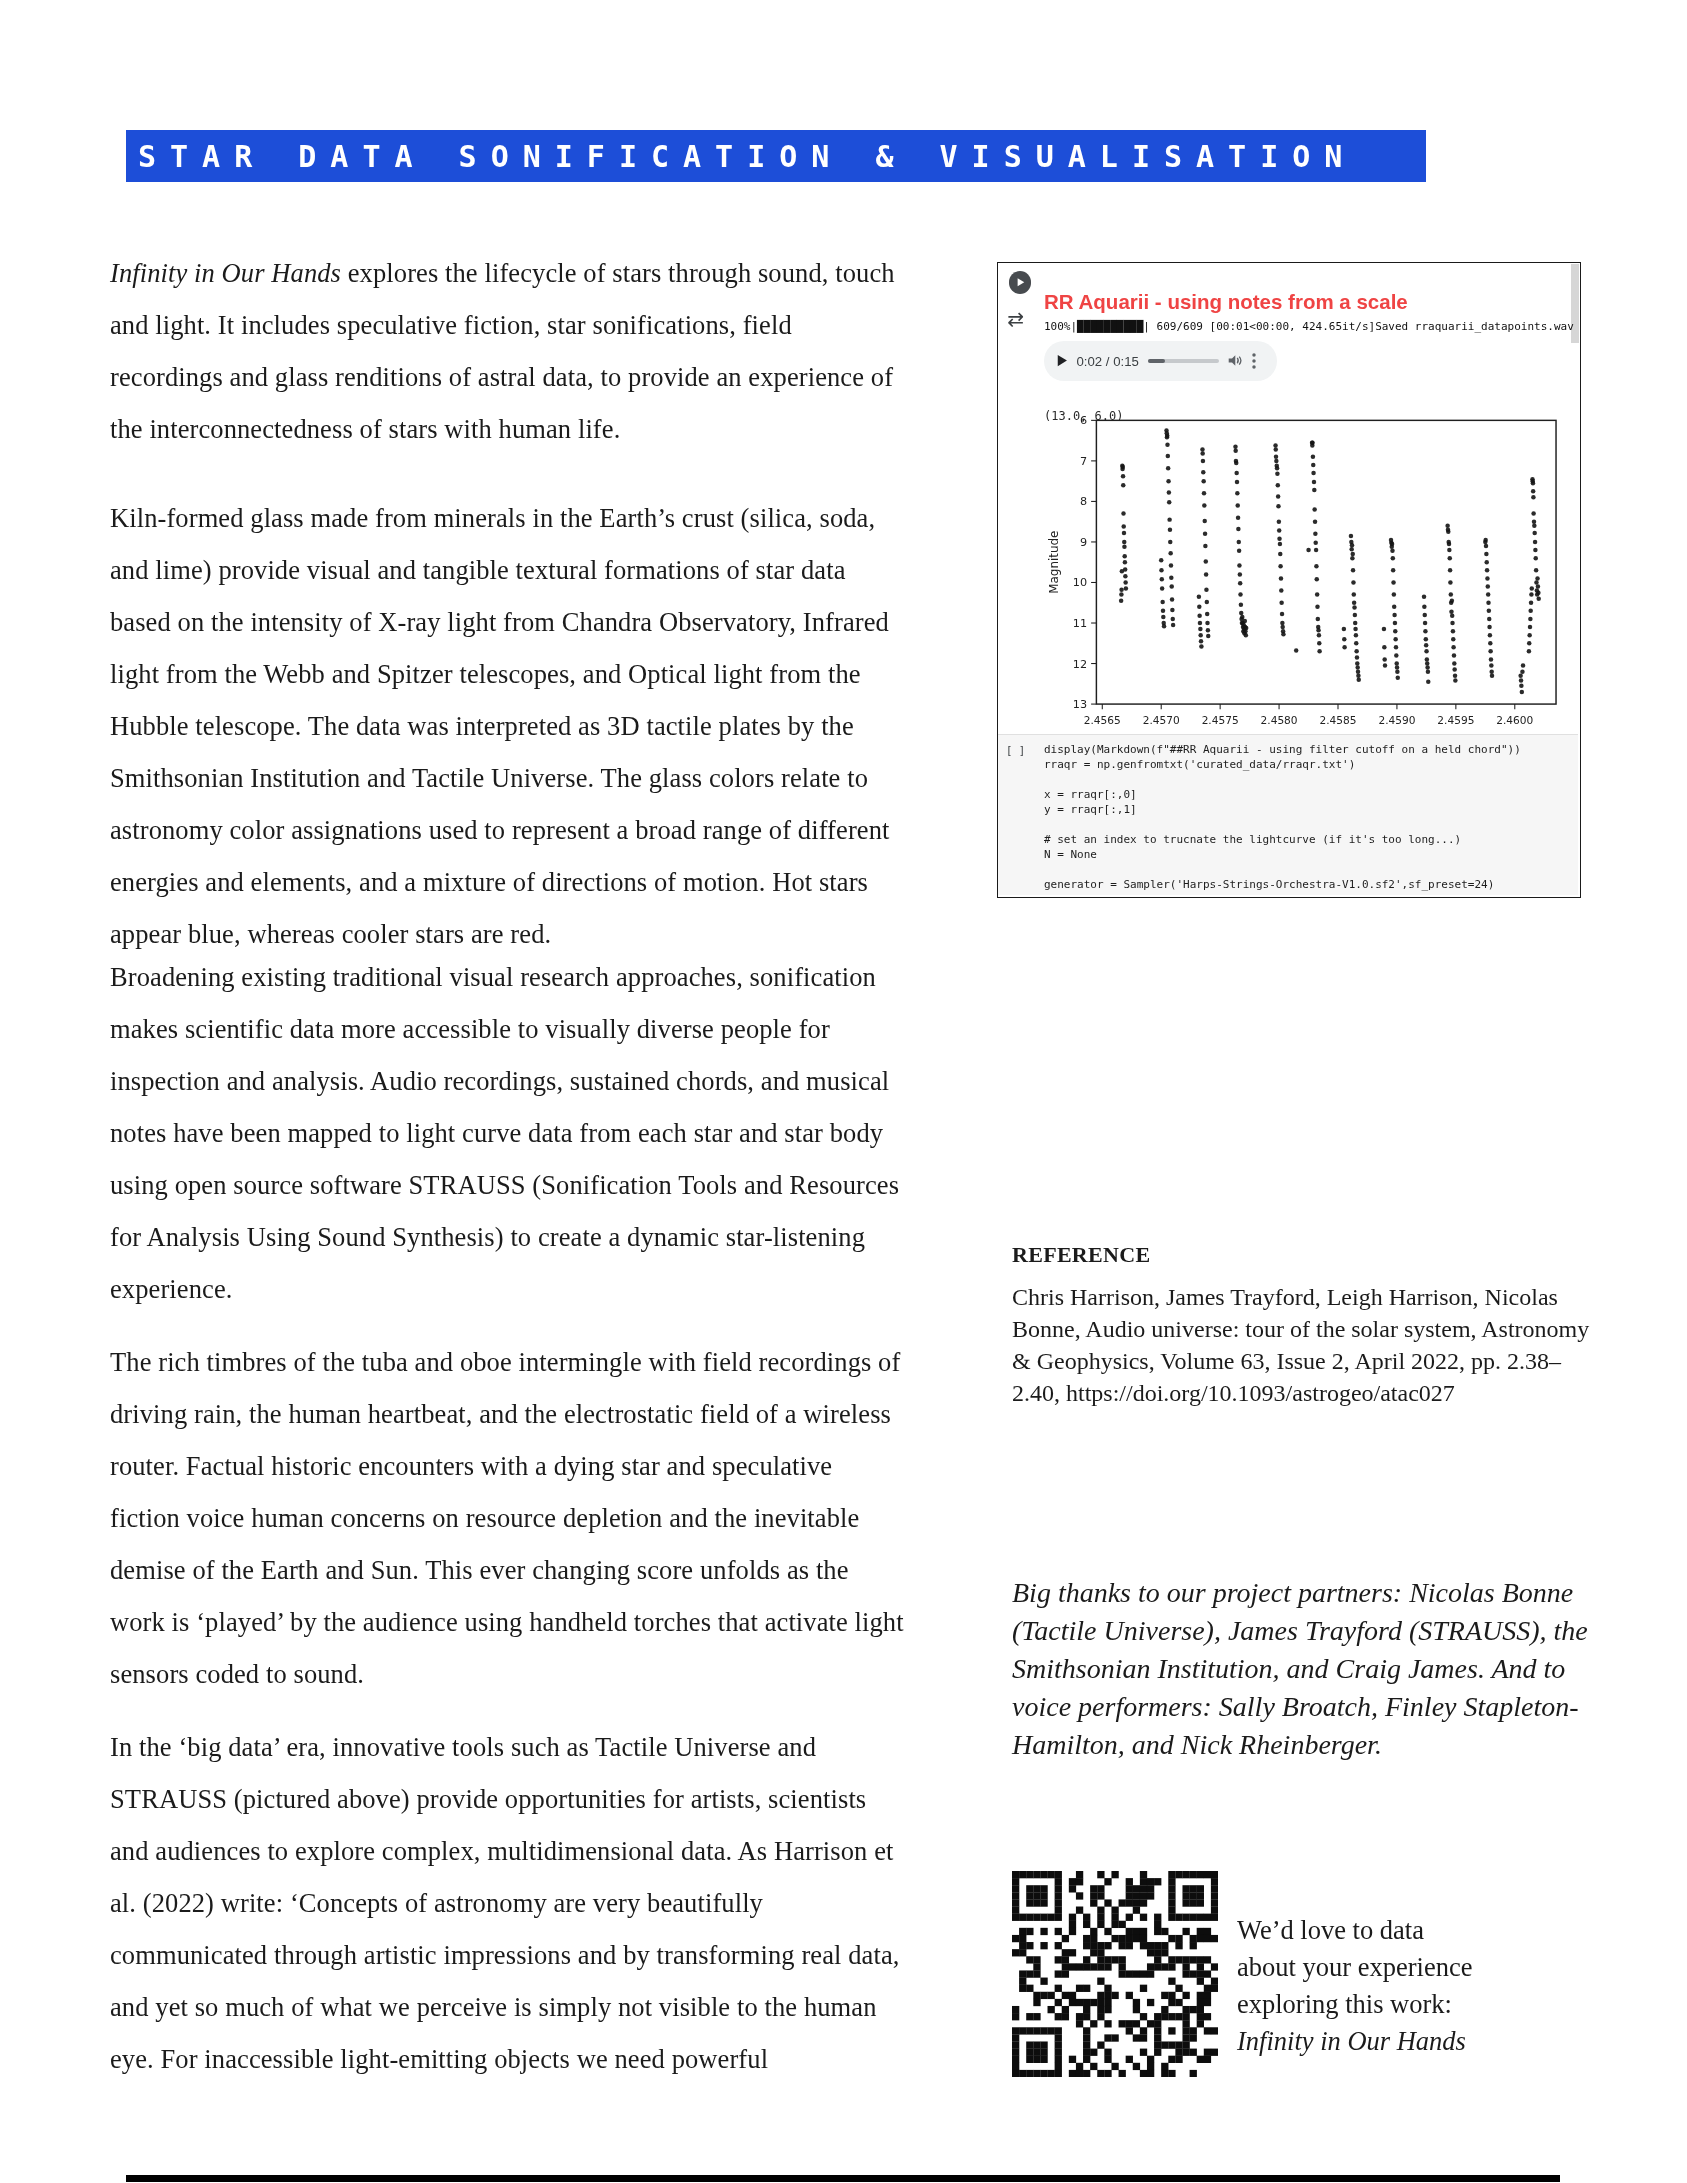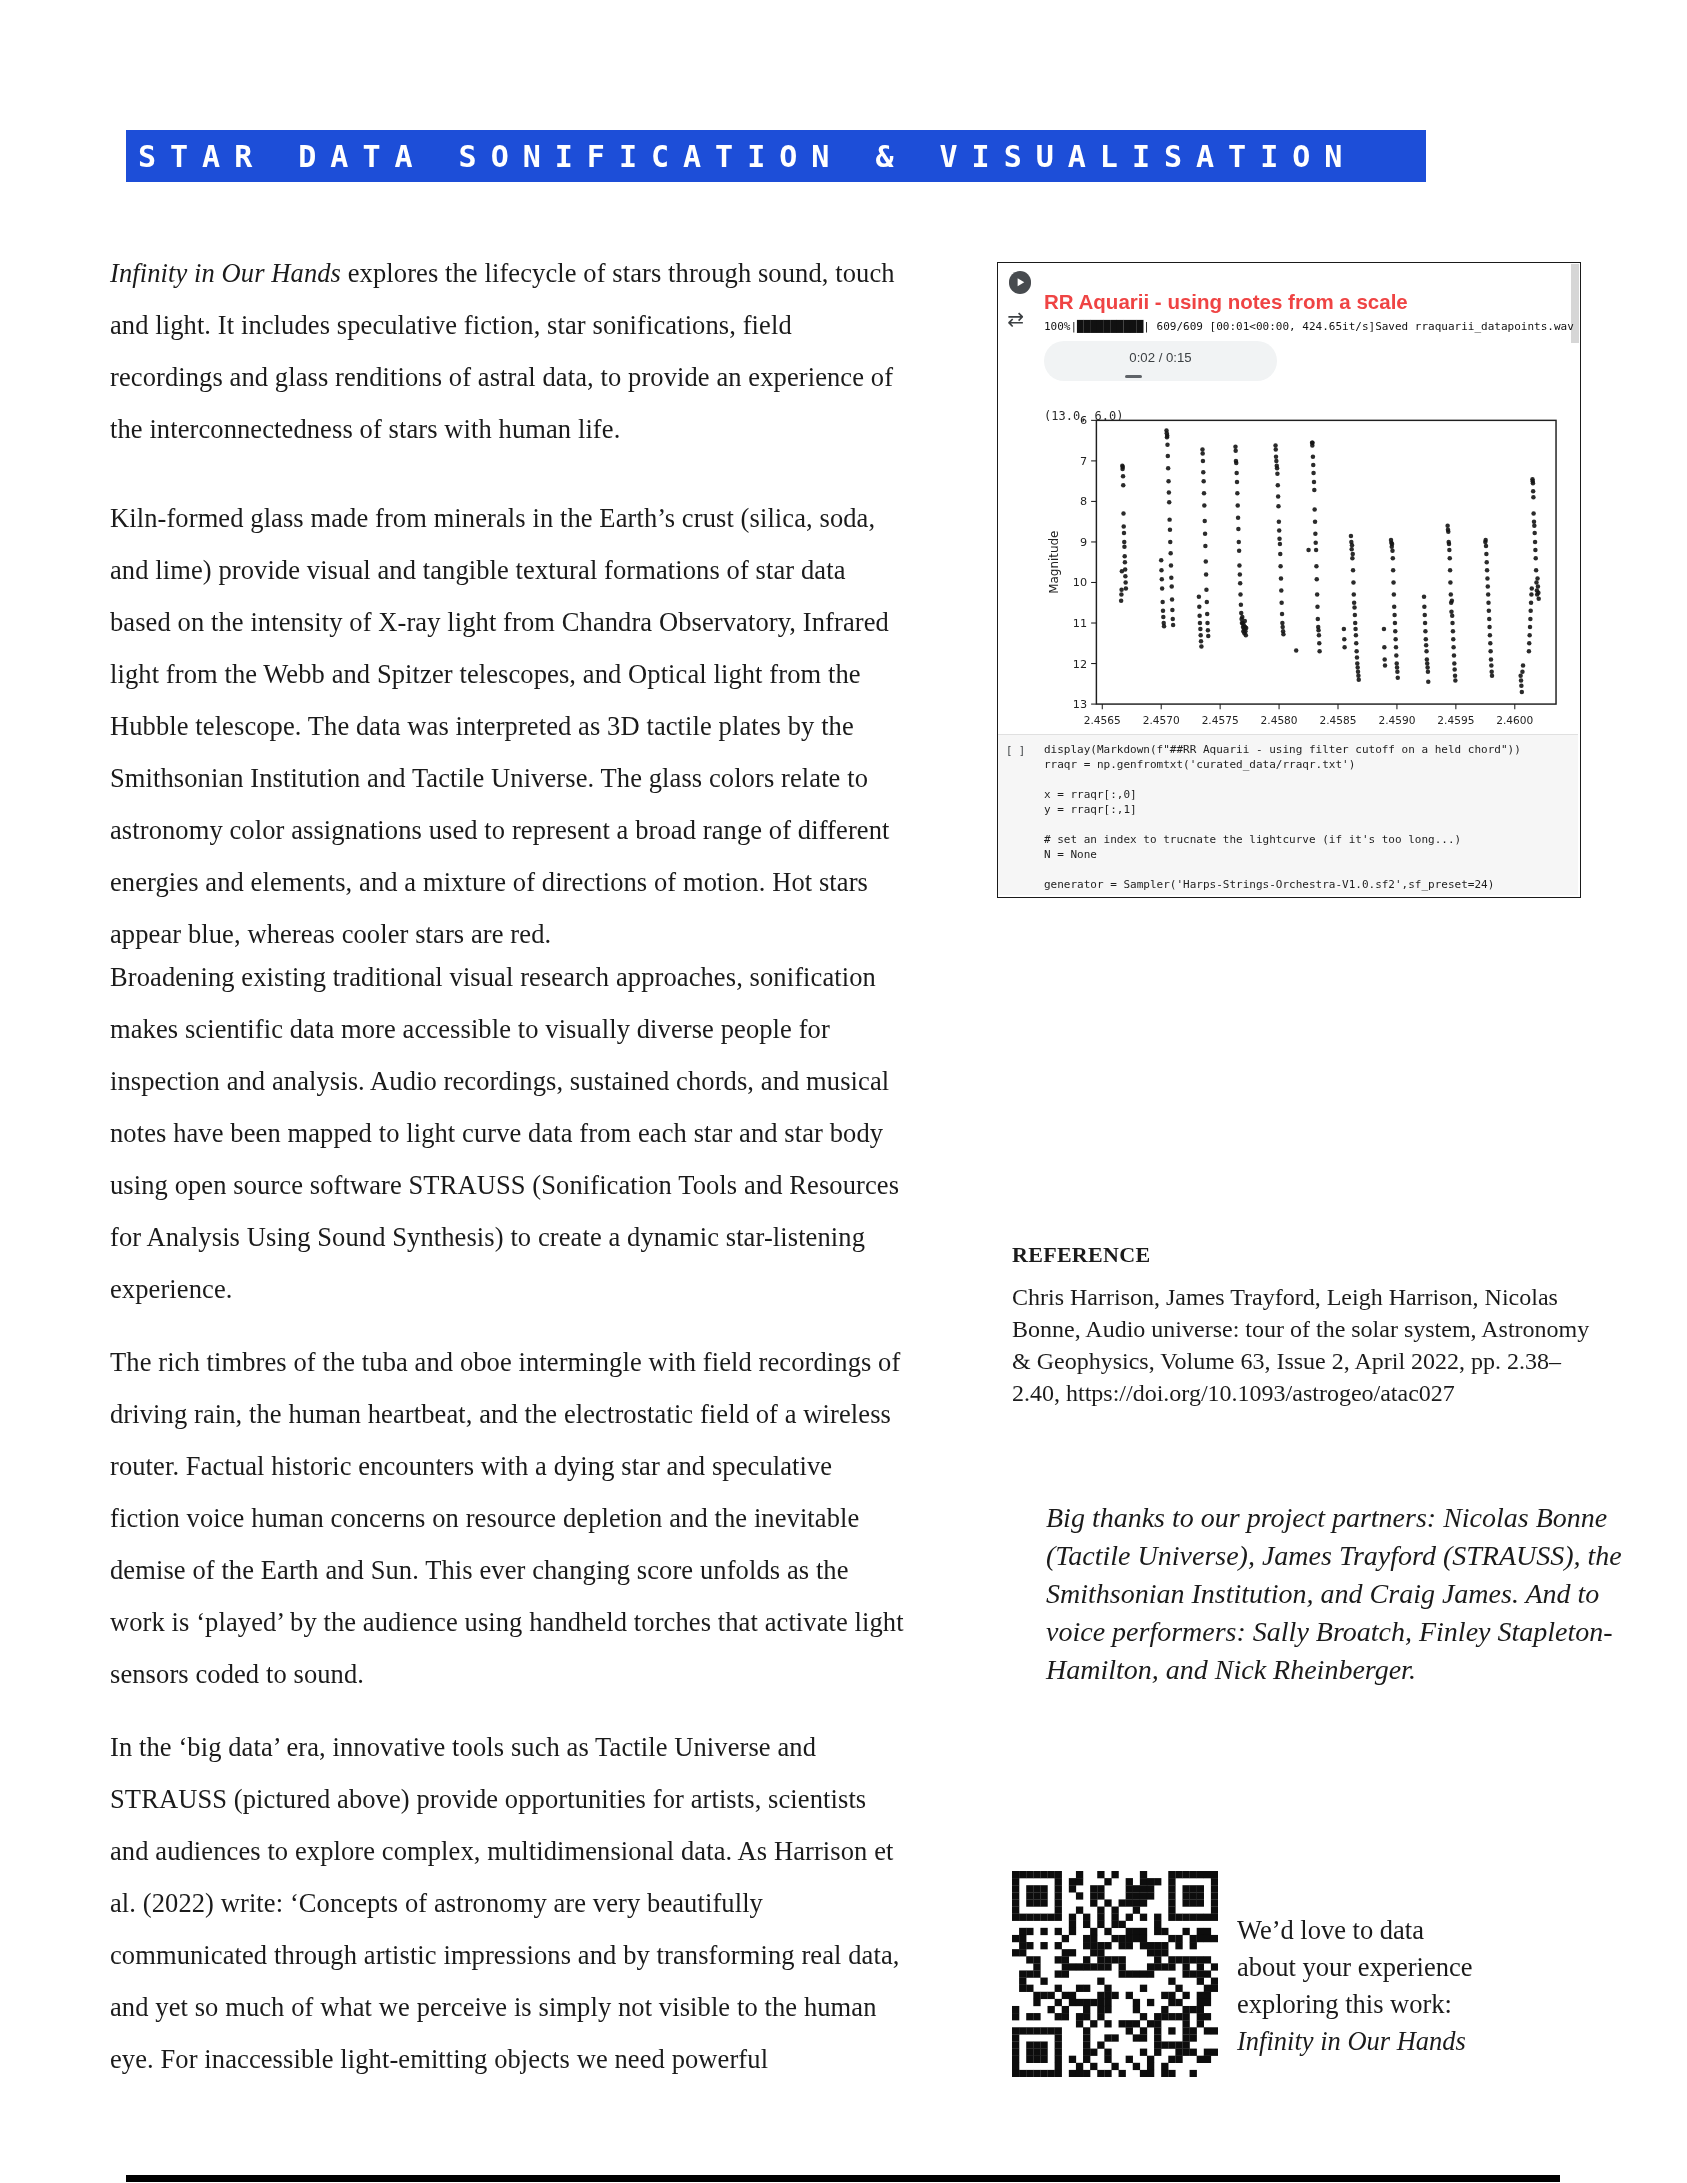--- a/index.html
+++ b/index.html
@@ -32,21 +32,21 @@
   .nb-scrollbar{position:absolute;right:1.3px;top:1.3px;width:8px;height:79px;background:#d6d6d6;}
   .nb-run{position:absolute;left:10.6px;top:8px;width:22.5px;height:22.5px;border-radius:50%;
           background:#474b4f;display:flex;align-items:center;justify-content:center;}
   .nb-run svg{display:block;}
   .nb-gutter-icon{position:absolute;left:9.3px;top:44px;font-size:20px;color:#3c4043;
                   font-family:"DejaVu Sans",sans-serif;}
   .nb-heading{position:absolute;left:46px;top:26.5px;font-size:20.5px;font-weight:bold;color:#ef4444;}
   .nb-progress{position:absolute;left:46px;top:57px;font-family:"DejaVu Sans Mono",monospace;
                font-size:11px;color:#111;white-space:nowrap;}
   .nb-player{position:absolute;left:46px;top:78px;width:233px;height:40px;background:#f1f3f4;
-             border-radius:20px;display:flex;align-items:center;padding:0 13.2px;box-sizing:border-box;gap:9.3px;flex-direction:column;}
+             border-radius:20px;display:flex;align-items:center;padding:0 13.2px;box-sizing:border-box;gap:9.3px;}
   .nb-time{font-size:13.2px;color:#3c4043;white-space:nowrap;}
   .nb-track{width:71px;height:3.3px;border-radius:2px;background:#c6c9cc;position:relative;}
   .nb-track-fill{position:absolute;left:0;top:0;height:3.3px;width:17px;border-radius:2px;background:#5f6368;}
   .nb-figsize{position:absolute;left:46px;top:123px;font-family:"DejaVu Sans Mono",monospace;
               font-size:12px;color:#2a2a2a;margin-top:23px;}
   .nb-chart{position:absolute;left:22.5px;top:140px;}
   .nb-chart text{font-family:"DejaVu Sans",sans-serif;fill:#222;}
   .nb-code{position:absolute;left:0;top:471px;width:580px;height:160px;background:#f6f6f6;
            border-top:0.7px solid #e0e0e0;}
   .nb-code-prompt{position:absolute;left:8px;top:9.3px;font-family:"DejaVu Sans Mono",monospace;
@@ -68,21 +68,21 @@
   <div class="body-p" style="top:951px;">Broadening existing traditional visual research approaches, sonification makes scientific data more accessible to visually diverse people for inspection and analysis. Audio recordings, sustained chords, and musical notes have been mapped to light curve data from each star and star body using open source software STRAUSS (Sonification Tools and Resources for Analysis Using Sound Synthesis) to create a dynamic star-listening experience.</div>
   <div class="body-p" style="top:1336px;">The rich timbres of the tuba and oboe intermingle with field recordings of driving rain, the human heartbeat, and the electrostatic field of a wireless router. Factual historic encounters with a dying star and speculative fiction voice human concerns on resource depletion and the inevitable demise of the Earth and Sun. This ever changing score unfolds as the work is ‘played’ by the audience using handheld torches that activate light sensors coded to sound.</div>
   <div class="body-p" style="top:1721px;">In the ‘big data’ era, innovative tools such as Tactile Universe and STRAUSS (pictured above) provide opportunities for artists, scientists and audiences to explore complex, multidimensional data. As Harrison et al. (2022) write: ‘Concepts of astronomy are very beautifully communicated through artistic impressions and by transforming real data, and yet so much of what we perceive is simply not visible to the human eye. For inaccessible light-emitting objects we need powerful</div>
 
 
   <div class="right-p" style="top:1236px;">
     <div class="ref-head">REFERENCE</div>
     <div class="ref-body">Chris Harrison, James Trayford, Leigh Harrison, Nicolas Bonne, Audio universe: tour of the solar system, Astronomy &amp; Geophysics, Volume 63, Issue 2, April 2022, pp. 2.38–2.40, https://doi.org/10.1093/astrogeo/atac027</div>
   </div>
 
-  <div class="right-p thanks" style="top:1499px;margin-left:34px;">Big thanks to our project partners: Nicolas Bonne (Tactile Universe), James Trayford (STRAUSS), the Smithsonian Institution, and Craig James. And to voice performers: Sally Broatch, Finley Stapleton-Hamilton, and Nick Rheinberger.</div>
+  <div class="right-p thanks" style="top:1574px;">Big thanks to our project partners: Nicolas Bonne (Tactile Universe), James Trayford (STRAUSS), the Smithsonian Institution, and Craig James. And to voice performers: Sally Broatch, Finley Stapleton-Hamilton, and Nick Rheinberger.</div>
 
   <div class="qr-row">
     <svg id="qr-svg" class="qr-box" viewBox="0 0 312 312">
         <rect width="312" height="312" fill="#ffffff"></rect>
         <rect x="0.00" y="0.00" width="11.06" height="11.06" fill="#0d0d0d"></rect>
         <rect x="10.76" y="0.00" width="11.06" height="11.06" fill="#0d0d0d"></rect>
         <rect x="21.52" y="0.00" width="11.06" height="11.06" fill="#0d0d0d"></rect>
         <rect x="32.28" y="0.00" width="11.06" height="11.06" fill="#0d0d0d"></rect>
         <rect x="43.03" y="0.00" width="11.06" height="11.06" fill="#0d0d0d"></rect>
         <rect x="53.79" y="0.00" width="11.06" height="11.06" fill="#0d0d0d"></rect>

